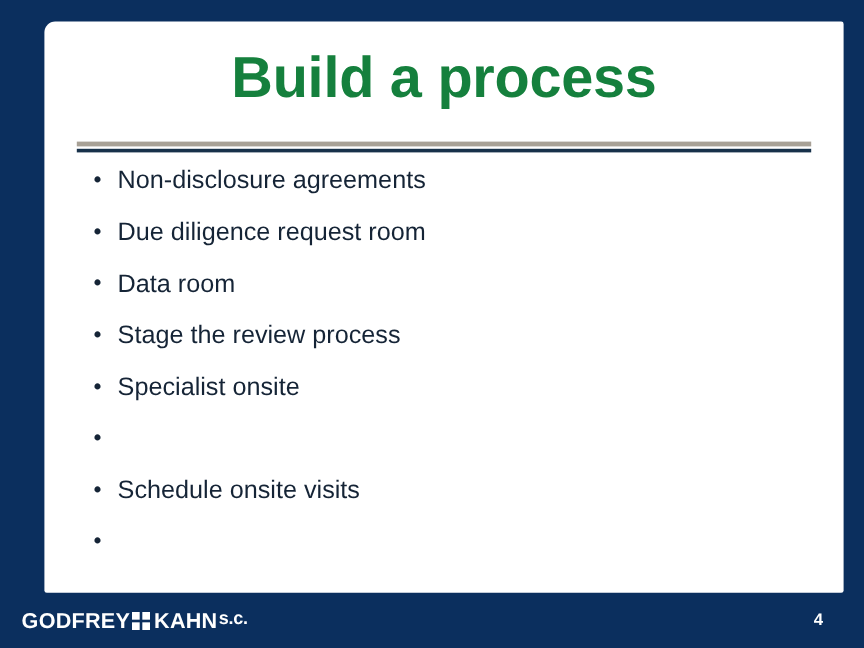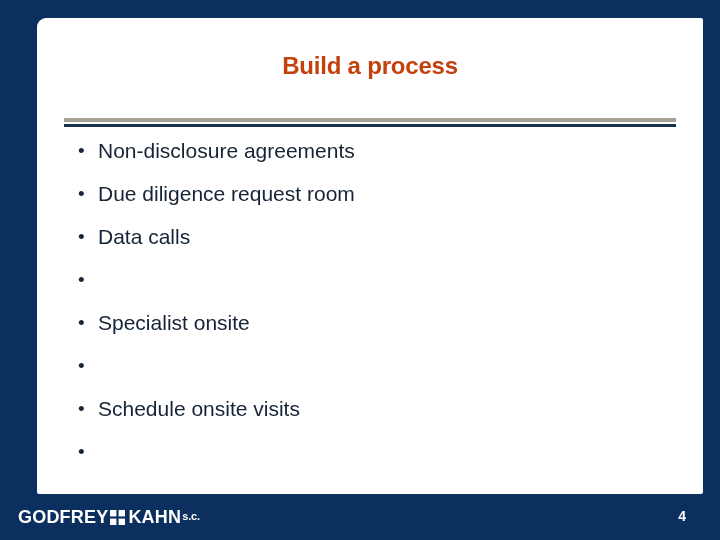--- a/index.html
+++ b/index.html
@@ -30,22 +30,22 @@
     box-sizing: border-box;
   }
 
   
   #slide-title {
     position: absolute;
     left: 0;
     top: 28px;
     width: 666px;
     text-align: center;
-    color: #c2410c;
-    font-size: 24px;
+    color: #15803d;
+    font-size: 48px;
     font-weight: bold;
     letter-spacing: -0.2px;
     line-height: 40px;
     white-space: nowrap;
   }
 
   
   #title-rules {
     position: absolute;
     left: 27px;
@@ -110,21 +110,21 @@
     color: #ffffff;
     font-size: 18px;
     font-weight: bold;
     letter-spacing: 0.2px;
     line-height: 20px;
   }
   #logo-word-godfrey { display: inline-block; }
   #logo-word-kahn { display: inline-block; text-align: center; }
   #logo-suffix-sc {
     display: inline-block;
-    font-size: 11px;
+    font-size: 15px;
     font-weight: bold;
     letter-spacing: -0.2px;
     margin-left: 1px;
     align-self: flex-end;
     padding-bottom: 1px;
   }
 
   #logo-grid-icon {
     display: inline-block;
     width: 15px;
@@ -164,24 +164,25 @@
       <li class="bullet-item">
         <span class="bullet-marker">•</span>
         <span class="bullet-text">Non-disclosure agreements</span>
       </li>
       <li class="bullet-item">
         <span class="bullet-marker">•</span>
         <span class="bullet-text">Due diligence request room</span>
       </li>
       <li class="bullet-item">
         <span class="bullet-marker">•</span>
-        <span class="bullet-text">Data calls</span>
-      </li>
-      <li class="bullet-item">
-        <span class="bullet-marker">•</span>
+        <span class="bullet-text">Data room</span>
+      </li>
+      <li class="bullet-item">
+        <span class="bullet-marker">•</span>
+        <span class="bullet-text">Stage the review process</span>
       </li>
       <li class="bullet-item">
         <span class="bullet-marker">•</span>
         <span class="bullet-text">Specialist onsite</span>
       </li>
       <li class="bullet-item">
         <span class="bullet-marker">•</span>
       </li>
       <li class="bullet-item">
         <span class="bullet-marker">•</span>

